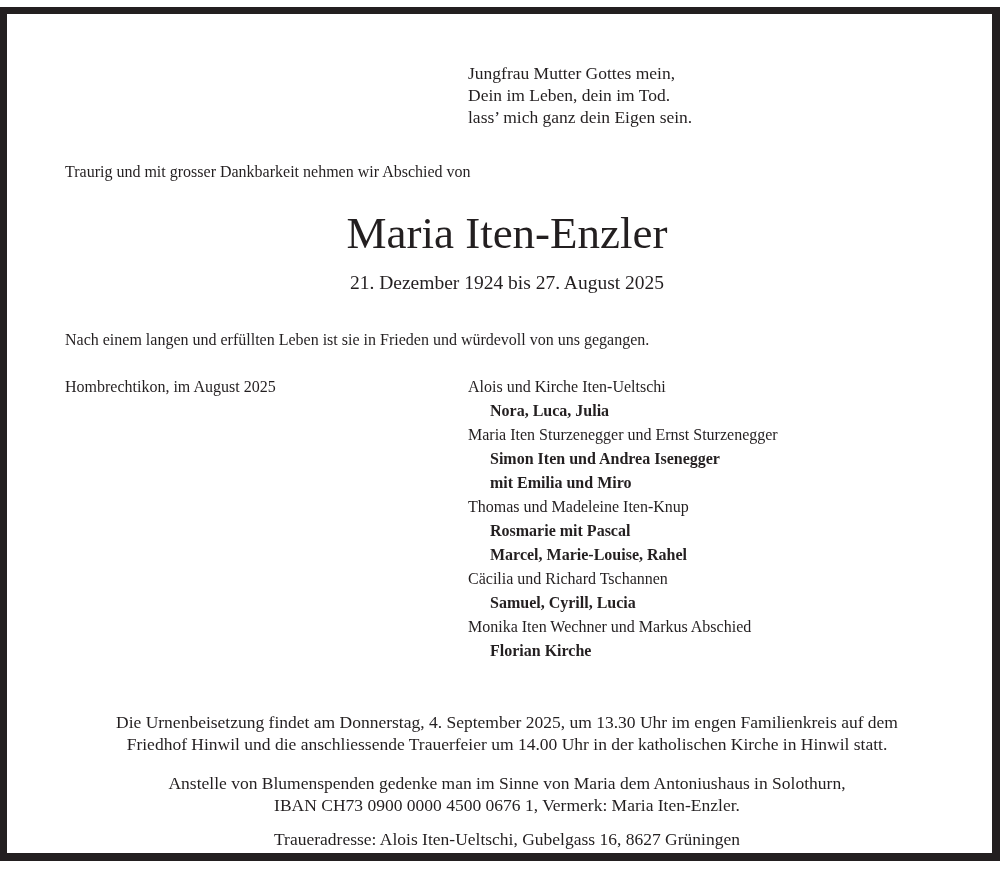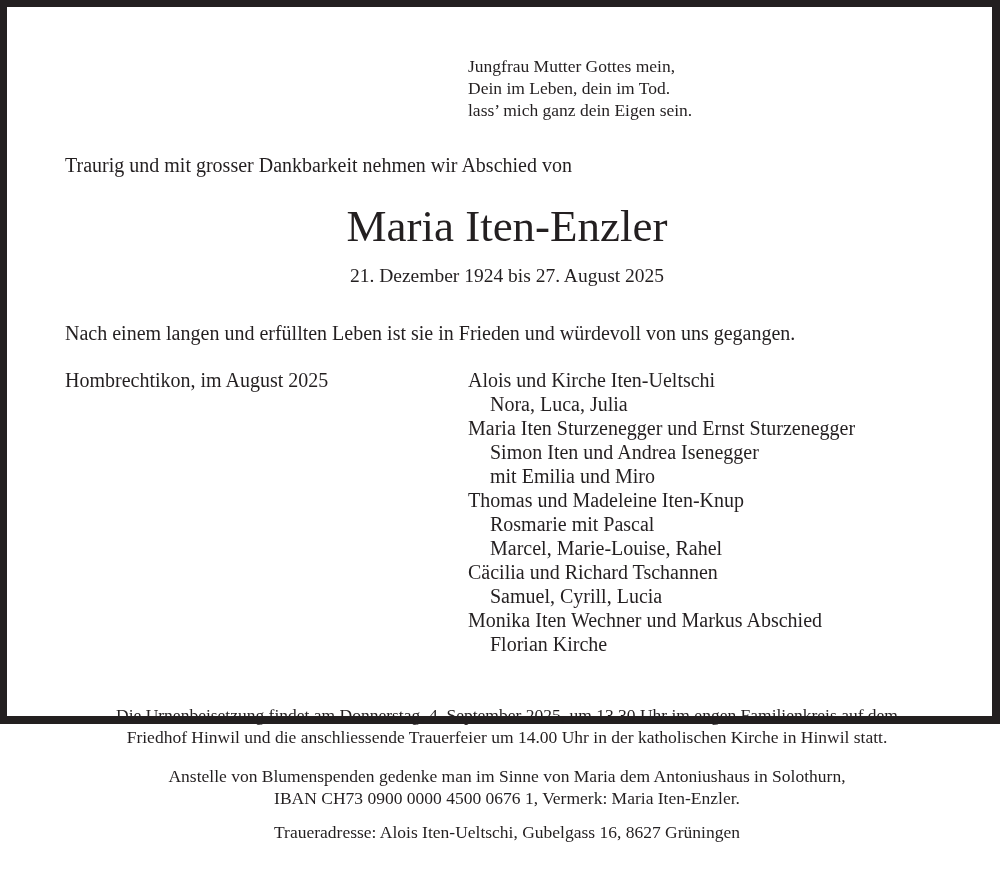--- a/index.html
+++ b/index.html
@@ -1,33 +1,33 @@
 <!DOCTYPE html>
 <html><head>
 <meta charset="utf-8">
 <style>
   html, body { margin: 0; padding: 0; background: #ffffff; }
   body { width: 1000px; height: 890px; position: relative; overflow: hidden; }
   .frame {
-    position: absolute; left: 0; top: 0; width: 1000px; height: 724px;
+    position: absolute; left: 0; top: 7px; width: 1000px; height: 854px;
     box-sizing: border-box; border: 7px solid #231f20; border-bottom-width: 8px; border-right-width: 8px;
     background: #ffffff;
   }
   .t { position: absolute; font-family: "Liberation Serif", "DejaVu Serif", serif; color: #231f20; white-space: nowrap; }
-  .body { font-size: 20px; line-height: 24px; }
+  .body { font-size: 16px; line-height: 24px; }
   .verse { left: 461px; top: 48px; font-size: 17.5px; line-height: 22px; }
   .verse div { height: 22px; }
   .intro { left: 58px; top: 146px; }
   .name { left: 0; width: 1000px; text-align: center; top: 192px; font-size: 45px; line-height: 54px; }
   .dates { left: 0; width: 1000px; text-align: center; top: 257px; font-size: 19.5px; line-height: 24px; }
   .farewell { left: 58px; top: 314px; }
   .place { left: 58px; top: 361px; }
   .family { left: 461px; top: 361px; }
   .family .row { height: 24px; }
-  .family .sub { padding-left: 22px; }
+  .family .sub { padding-left: 22px; font-weight: bold; }
   .notice { left: 0; width: 1000px; text-align: center; font-size: 17.5px; line-height: 22px; }
   .notice .ln { display: block; }
   .n1 { top: 697px; }
   .n2 { top: 758px; }
   .n3 { top: 814px; }
 </style>
 </head>
 <body>
 
 <div class="frame">

